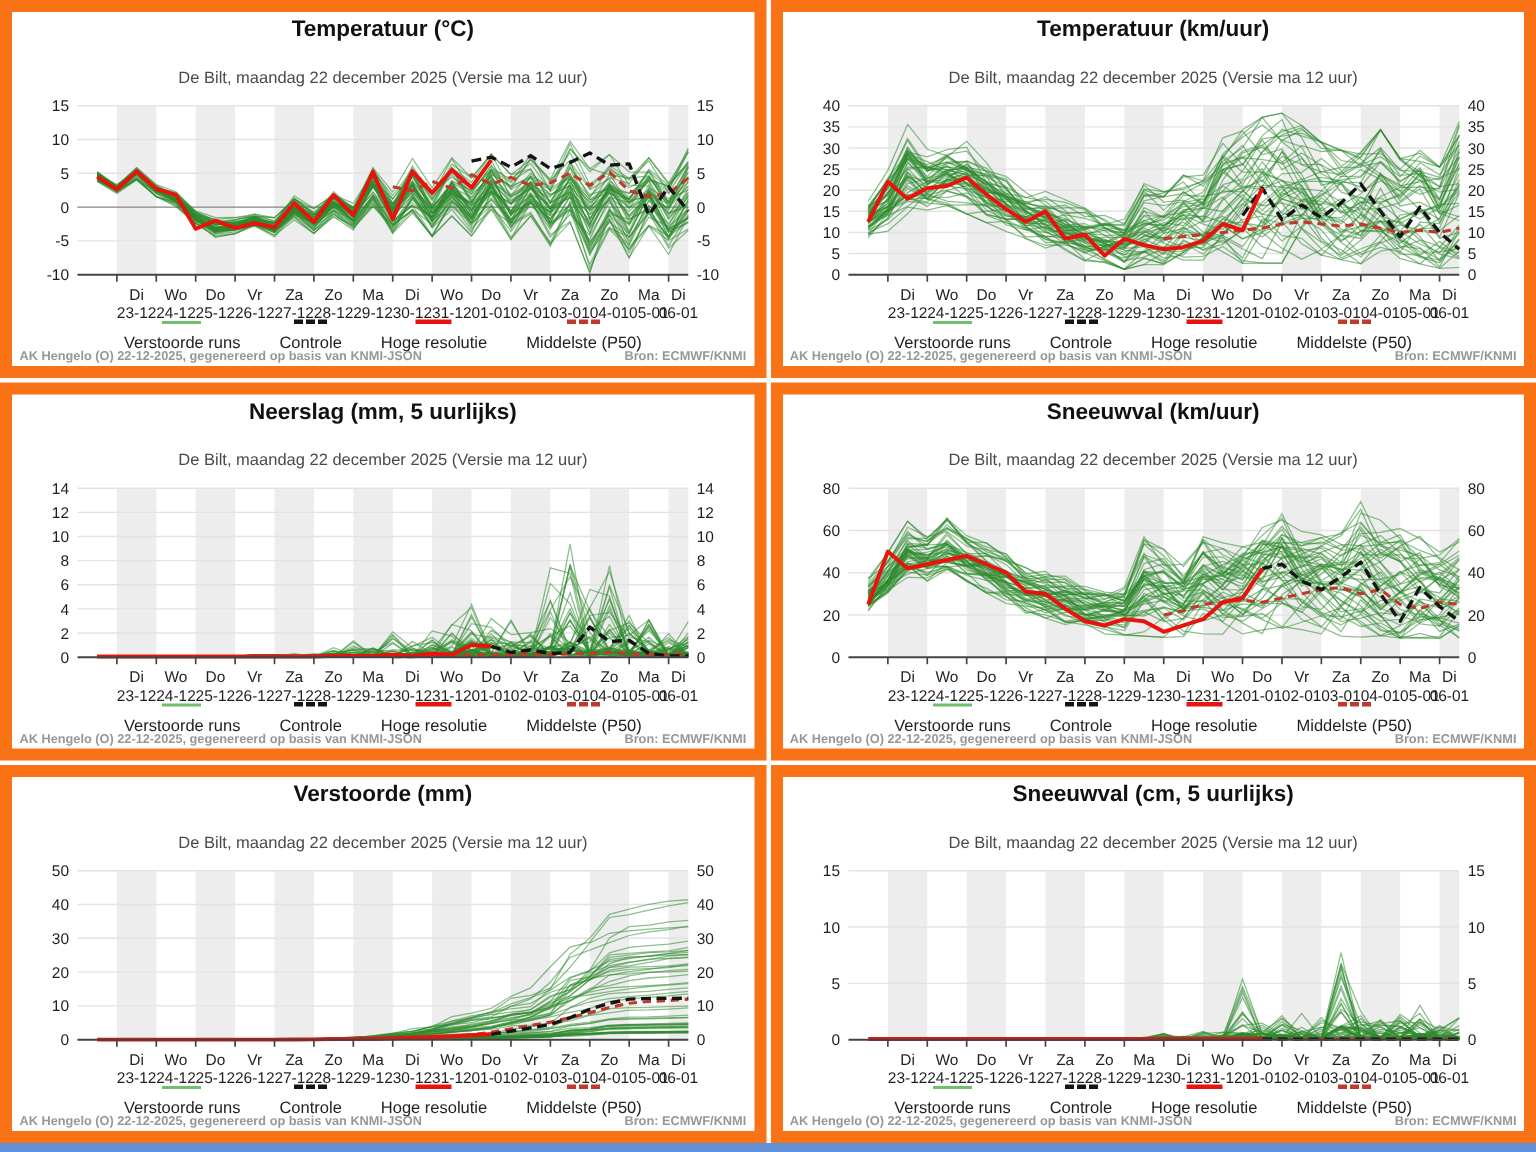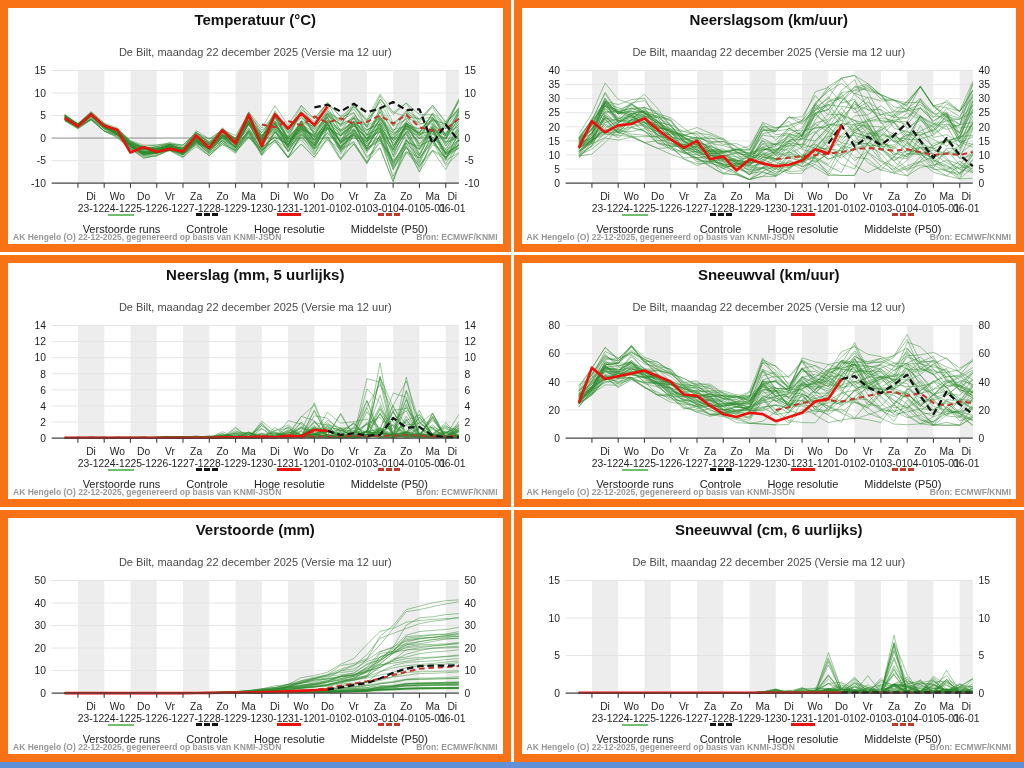--- a/index.html
+++ b/index.html
@@ -171,21 +171,21 @@
           <span class="sw sw-p50"></span>
           <span>Middelste (P50)</span>
         </span>
       </div>
       <div class="panel-footer">
         <span>AK Hengelo (O) 22-12-2025, gegenereerd op basis van KNMI-JSON</span>
         <span>Bron: ECMWF/KNMI</span>
       </div>
     </section>
     <section class="panel">
-      <h2>Neerslagsom (km/uur)</h2>
+      <h2>Temperatuur (km/uur)</h2>
       <div class="subtitle">De Bilt, maandag 22 december 2025 (Versie ma 12 uur)</div>
       <svg viewBox="0 0 506 162" class="chart">
         <rect x="64" y="8" width="28" height="120" fill="#ededed"></rect>
         <rect x="120" y="8" width="28" height="120" fill="#ededed"></rect>
         <rect x="176" y="8" width="28" height="120" fill="#ededed"></rect>
         <rect x="232" y="8" width="28" height="120" fill="#ededed"></rect>
         <rect x="288" y="8" width="28" height="120" fill="#ededed"></rect>
         <rect x="344" y="8" width="28" height="120" fill="#ededed"></rect>
         <rect x="400" y="8" width="28" height="120" fill="#ededed"></rect>
         <rect x="456" y="8" width="14" height="120" fill="#ededed"></rect>
@@ -795,21 +795,21 @@
           <span class="sw sw-p50"></span>
           <span>Middelste (P50)</span>
         </span>
       </div>
       <div class="panel-footer">
         <span>AK Hengelo (O) 22-12-2025, gegenereerd op basis van KNMI-JSON</span>
         <span>Bron: ECMWF/KNMI</span>
       </div>
     </section>
     <section class="panel">
-      <h2>Sneeuwval (cm, 6 uurlijks)</h2>
+      <h2>Sneeuwval (cm, 5 uurlijks)</h2>
       <div class="subtitle">De Bilt, maandag 22 december 2025 (Versie ma 12 uur)</div>
       <svg viewBox="0 0 506 162" class="chart">
         <rect x="64" y="8" width="28" height="120" fill="#ededed"></rect>
         <rect x="120" y="8" width="28" height="120" fill="#ededed"></rect>
         <rect x="176" y="8" width="28" height="120" fill="#ededed"></rect>
         <rect x="232" y="8" width="28" height="120" fill="#ededed"></rect>
         <rect x="288" y="8" width="28" height="120" fill="#ededed"></rect>
         <rect x="344" y="8" width="28" height="120" fill="#ededed"></rect>
         <rect x="400" y="8" width="28" height="120" fill="#ededed"></rect>
         <rect x="456" y="8" width="14" height="120" fill="#ededed"></rect>

